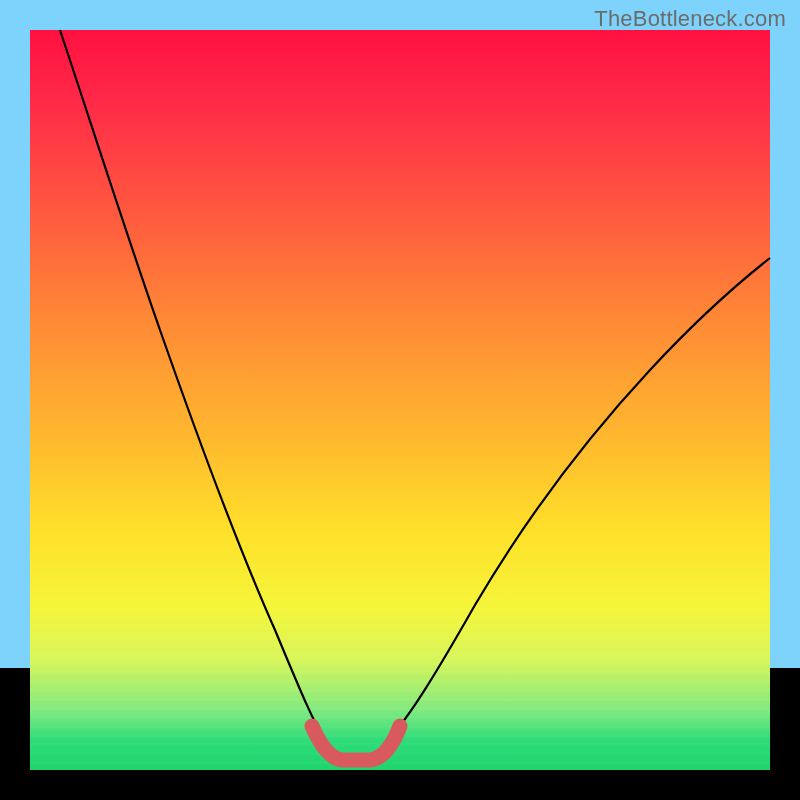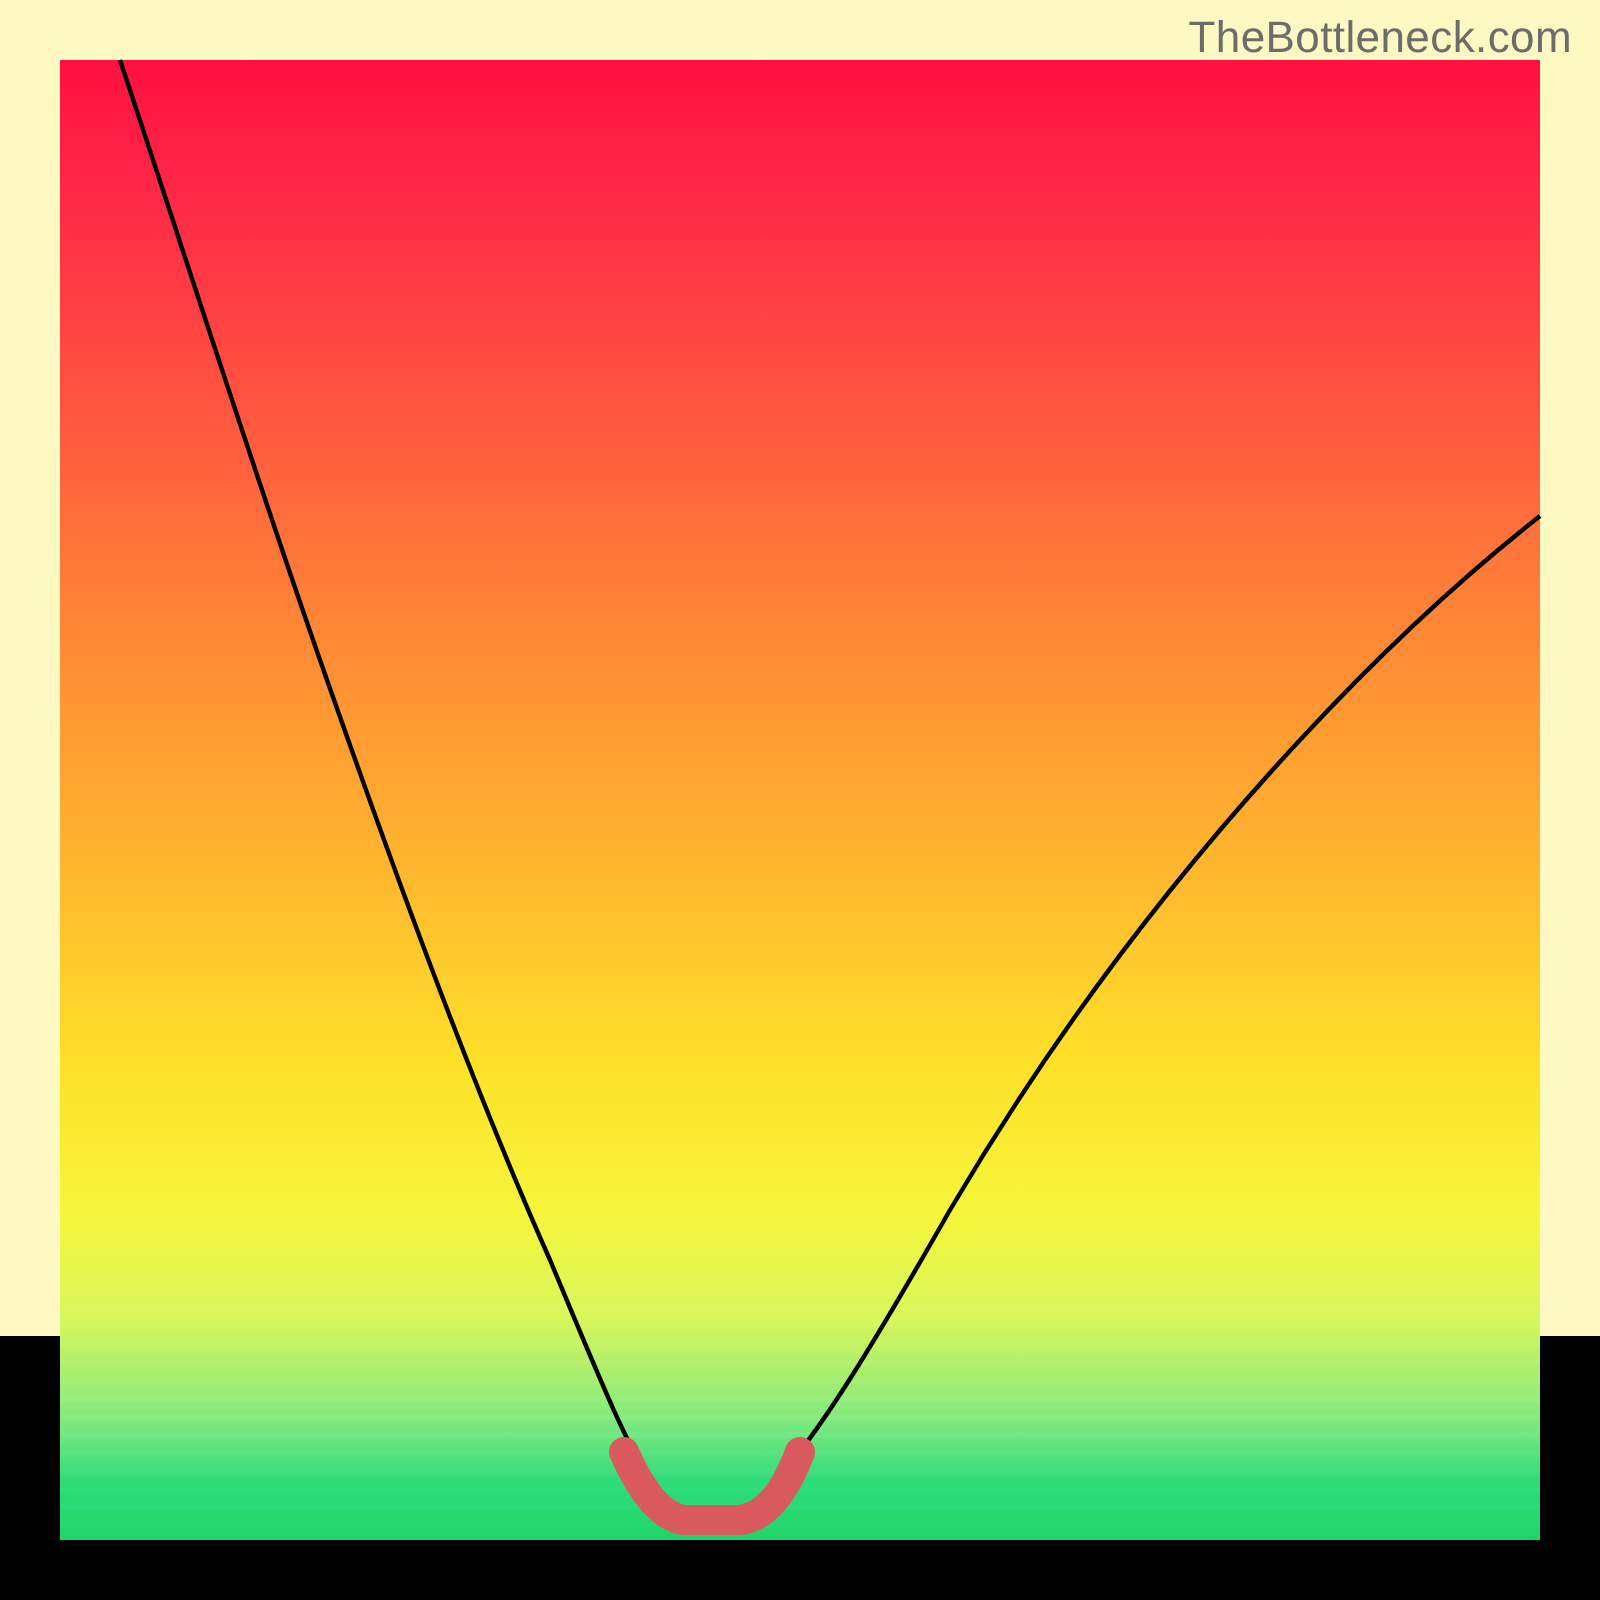--- a/index.html
+++ b/index.html
@@ -8,21 +8,21 @@
     width: 800px;
     height: 800px;
     overflow: hidden;
     background: #000;
     font-family: Arial, Helvetica, sans-serif;
   }
   .frame {
     position: relative;
     width: 800px;
     height: 668px;
-    background: #fef9c3;
+    background: #7dd3fc;
   }
   .plot-area {
     position: absolute;
     left: 30px;
     top: 30px;
     width: 740px;
     height: 740px;
     
     background: linear-gradient(
       to bottom,

